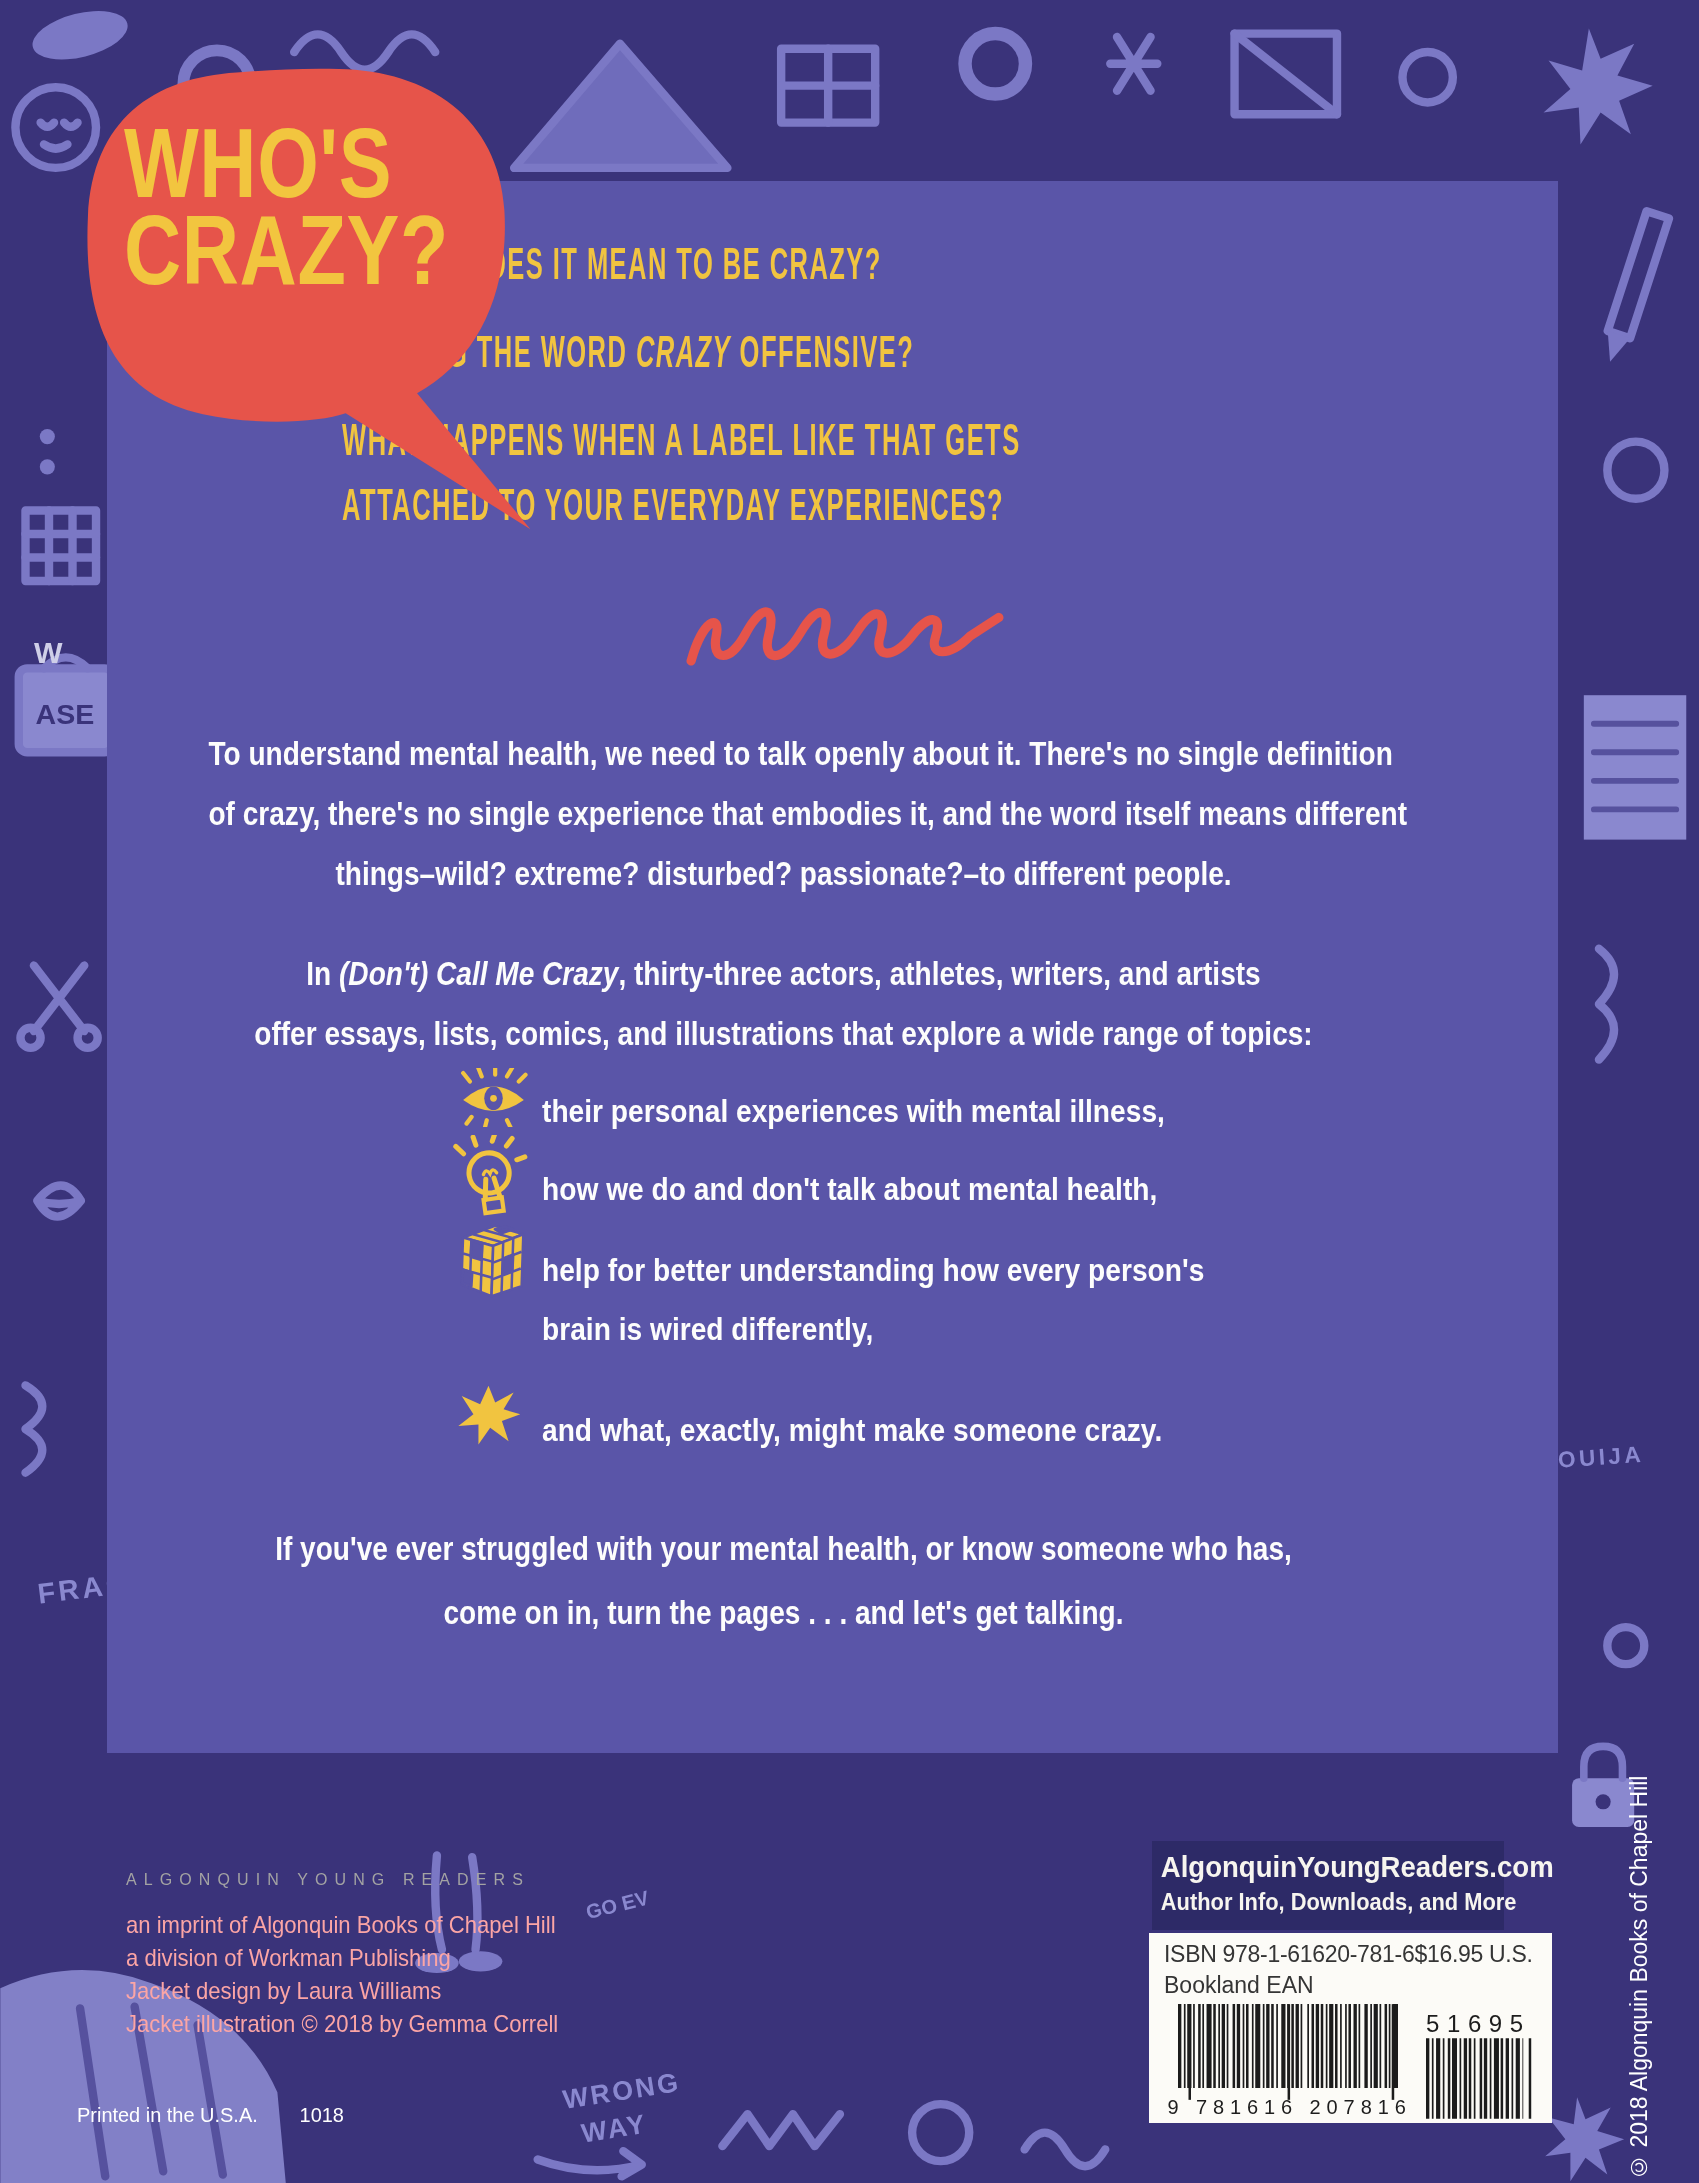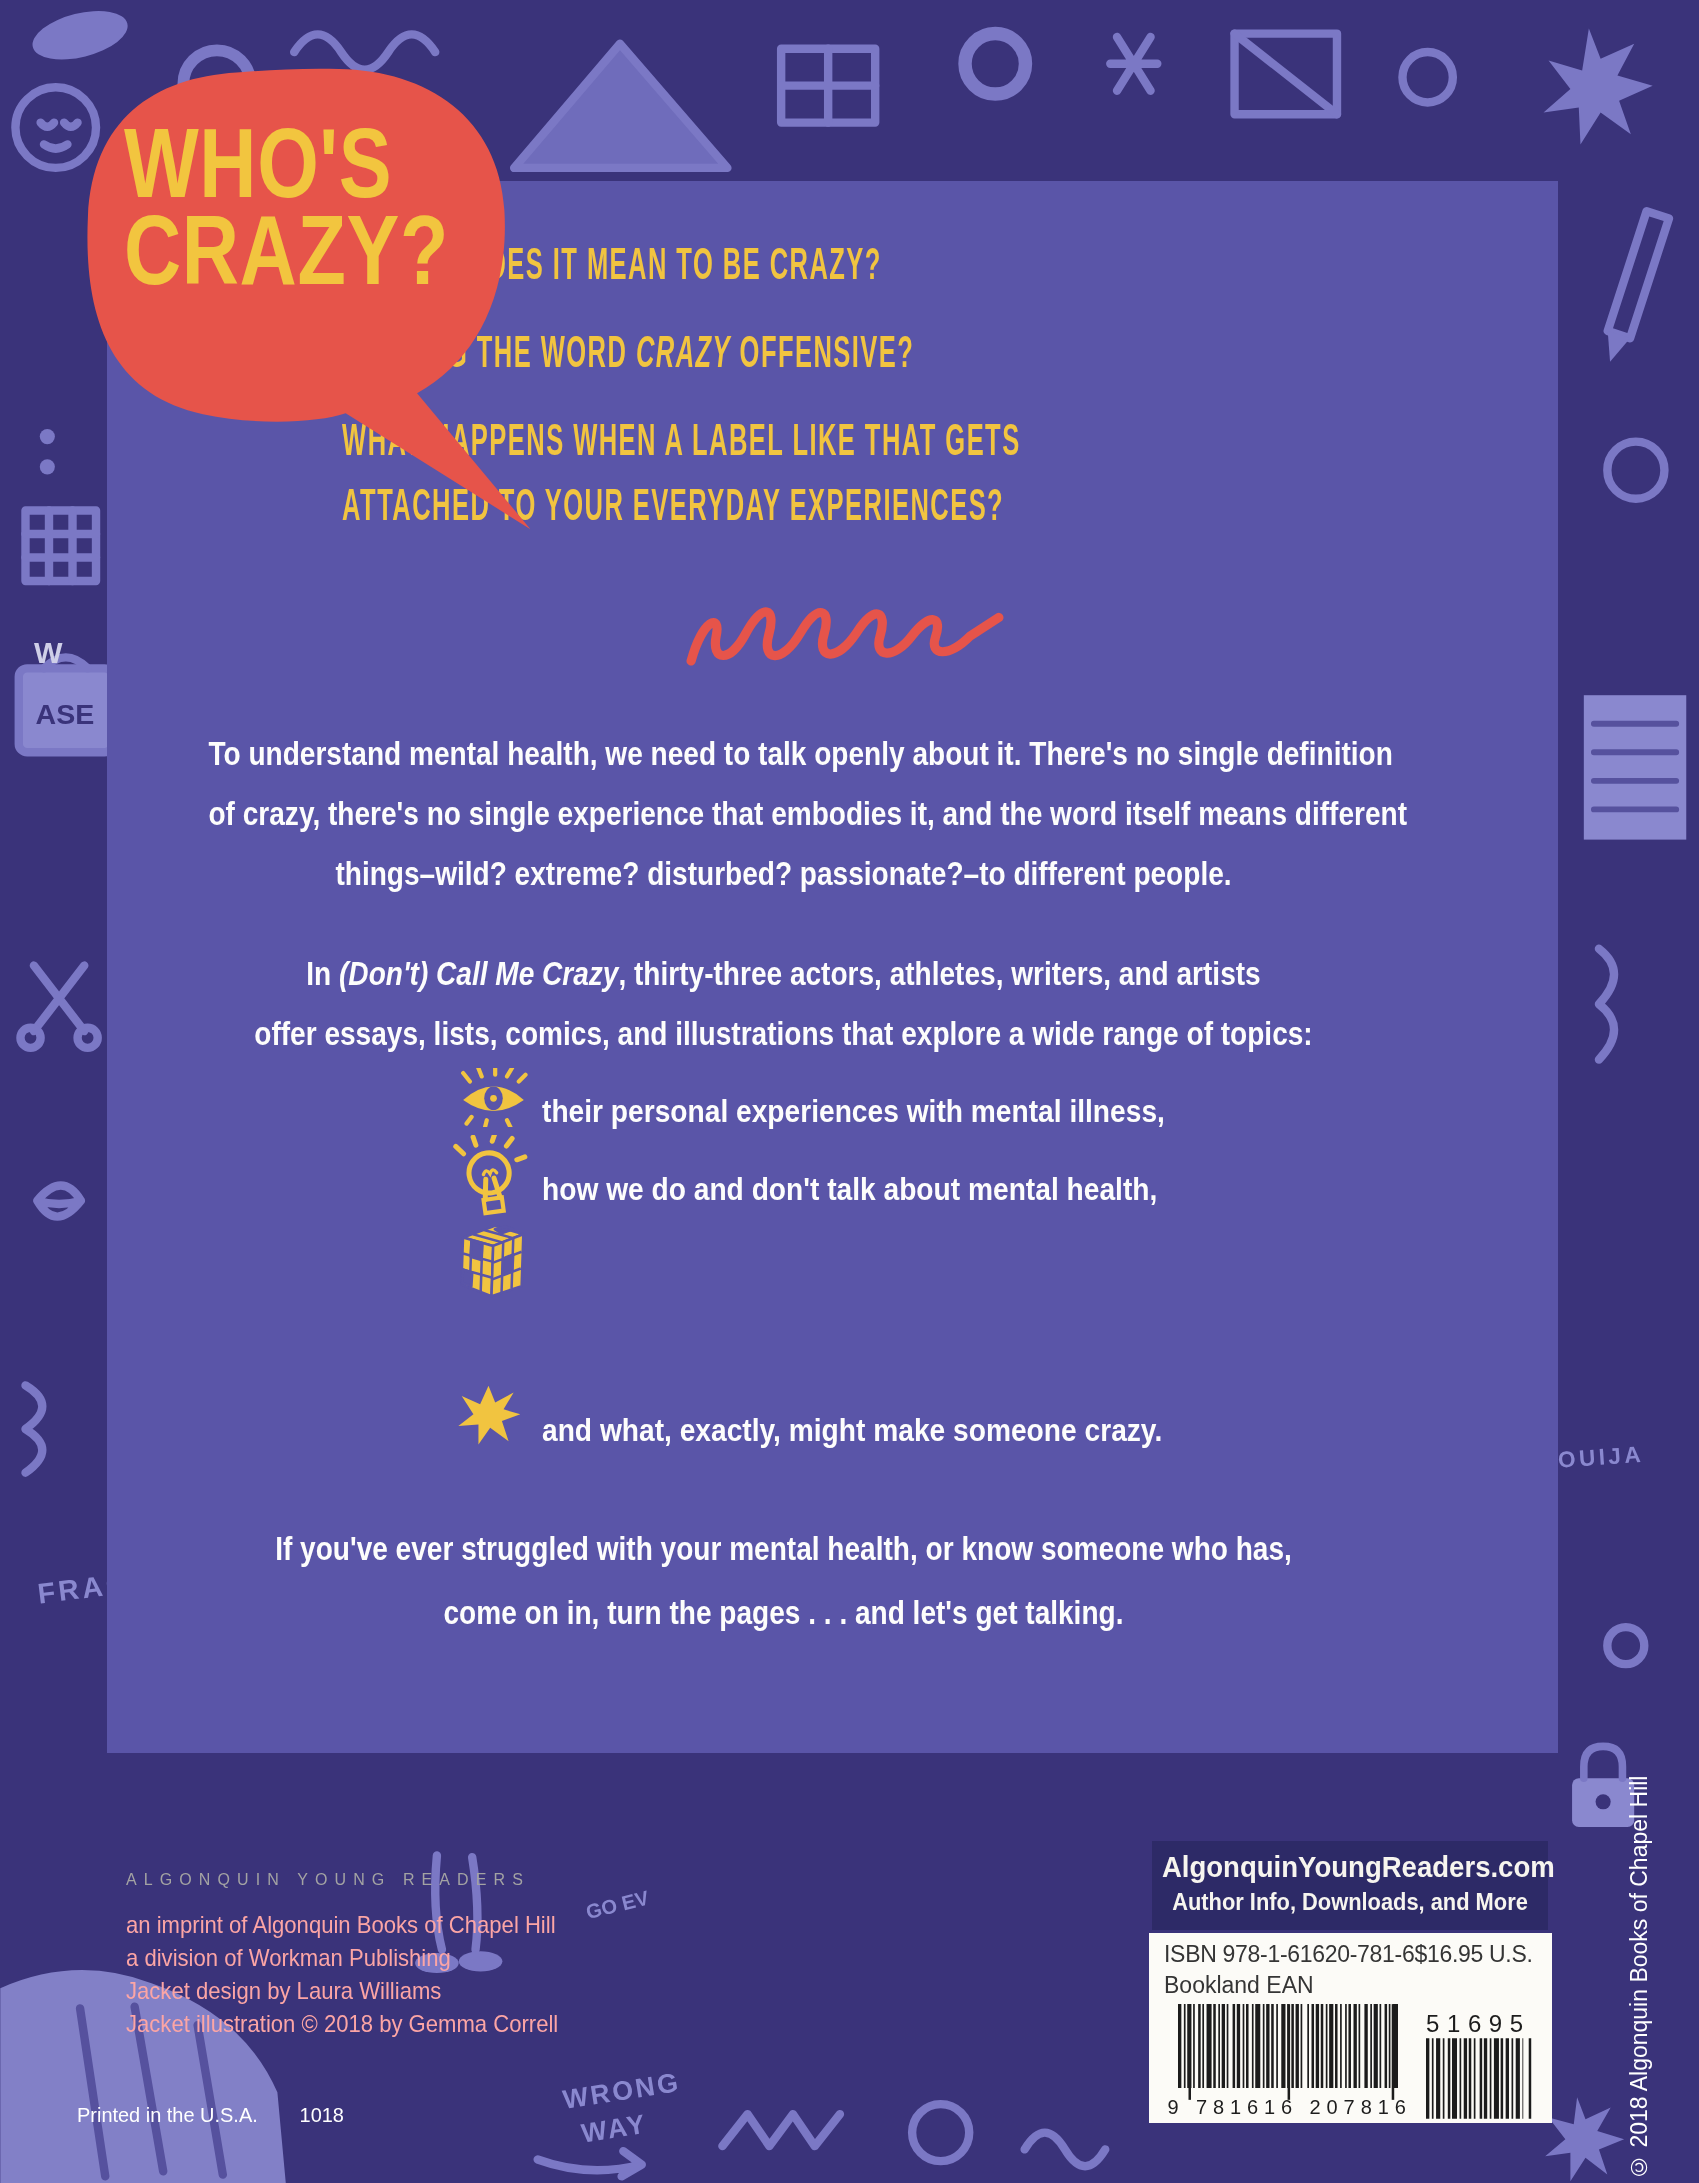--- a/index.html
+++ b/index.html
@@ -37,21 +37,21 @@
   .imprint{position:absolute;left:126px;top:1871px;color:#a3a3a3;font-size:16px;
     letter-spacing:7.1px;white-space:nowrap;z-index:2;text-align:right;}
   .pub-lines{position:absolute;left:126px;top:1908px;color:#fca5a5;z-index:2;}
   .pub-lines span{display:block;font-size:24px;line-height:33px;white-space:nowrap;
     transform:scaleX(.92);transform-origin:left top;}
   .printed{position:absolute;left:77px;top:2103px;color:#fff;font-size:21px;
     white-space:nowrap;z-index:2;transform:scaleX(.95);transform-origin:left top;}
   .printed b{font-weight:normal;margin-left:44px;}
 
   
-  .webbox{position:absolute;left:1152px;top:1841px;width:396px;height:89px;
+  .webbox{position:absolute;left:1152px;top:1841px;width:352px;height:89px;
     background:#2d2a67;z-index:2;text-align:center;color:#f7f5ef;}
   .webbox .url{font-size:29px;font-weight:bold;margin-top:10px;white-space:nowrap;
     transform:scaleX(.95);transform-origin:center top;}
   .webbox .sub{font-size:23px;font-weight:bold;margin-top:5px;white-space:nowrap;
     transform:scaleX(.95);transform-origin:center top;}
   .isbnbox{position:absolute;left:1149px;top:1933px;width:403px;height:190px;
     background:#fcfbf7;z-index:2;color:#353535;}
   .isbnrow{display:flex;padding:8.4px 13.4px 0 15px;
     font-size:23px;letter-spacing:-0.3px;}
   .bookland{padding:3.4px 0 0 15px;font-size:23px;}
@@ -206,20 +206,24 @@
       <polygon points="12,22 48,32 46,92 10,78" fill="#f1c440"></polygon>
       <polygon points="48,32 84,18 82,80 46,92" fill="#f1c440"></polygon>
       <path d="M24 18 l36 10 M37 13 l36 10 M12 41 l36 10 M11 60 l36 10 M22 26 l-2 58 M35 29 l-2 60"></path>
       <path d="M48 52 l34 -13 M47 72 l34 -13 M60 28 l-2 60 M72 23 l-2 60"></path>
       <polygon points="22,26 35,29 34,49 21,45" fill="#5a55a8"></polygon>
       <polygon points="12,60 23,64 22,80 11,76" fill="#5a55a8"></polygon>
       <polygon points="60,47 72,42 71,62 59,66" fill="#5a55a8"></polygon>
       <polygon points="50,12 63,9 72,12 58,17" fill="#5a55a8"></polygon>
     </g>
   </svg>
+  <div class="bullet-text" style="left:542px;top:1241px">
+    <span class="bline">help for better understanding how every person's</span>
+    <span class="bline">brain is wired differently,</span>
+  </div>
 
   <svg class="bullet-icon" style="left:455px;top:1384px" width="67" height="64" viewBox="0 0 80 76">
     <path d="M40 2 L48 22 L70 10 L58 30 L78 36 L56 44 L64 68 L42 52 L28 72 L28 48 L4 50 L22 36 L8 14 L30 24 Z" fill="#f1c440"></path>
   </svg>
   <div class="bullet-text" style="left:542px;top:1401px">
     <span class="bline">and what, exactly, might make someone crazy.</span>
   </div>
 
   <div class="center-par copy" style="top:1517px">
     <span class="cline" style="line-height:64px">If you've ever struggled with your mental health, or know someone who has,</span>

